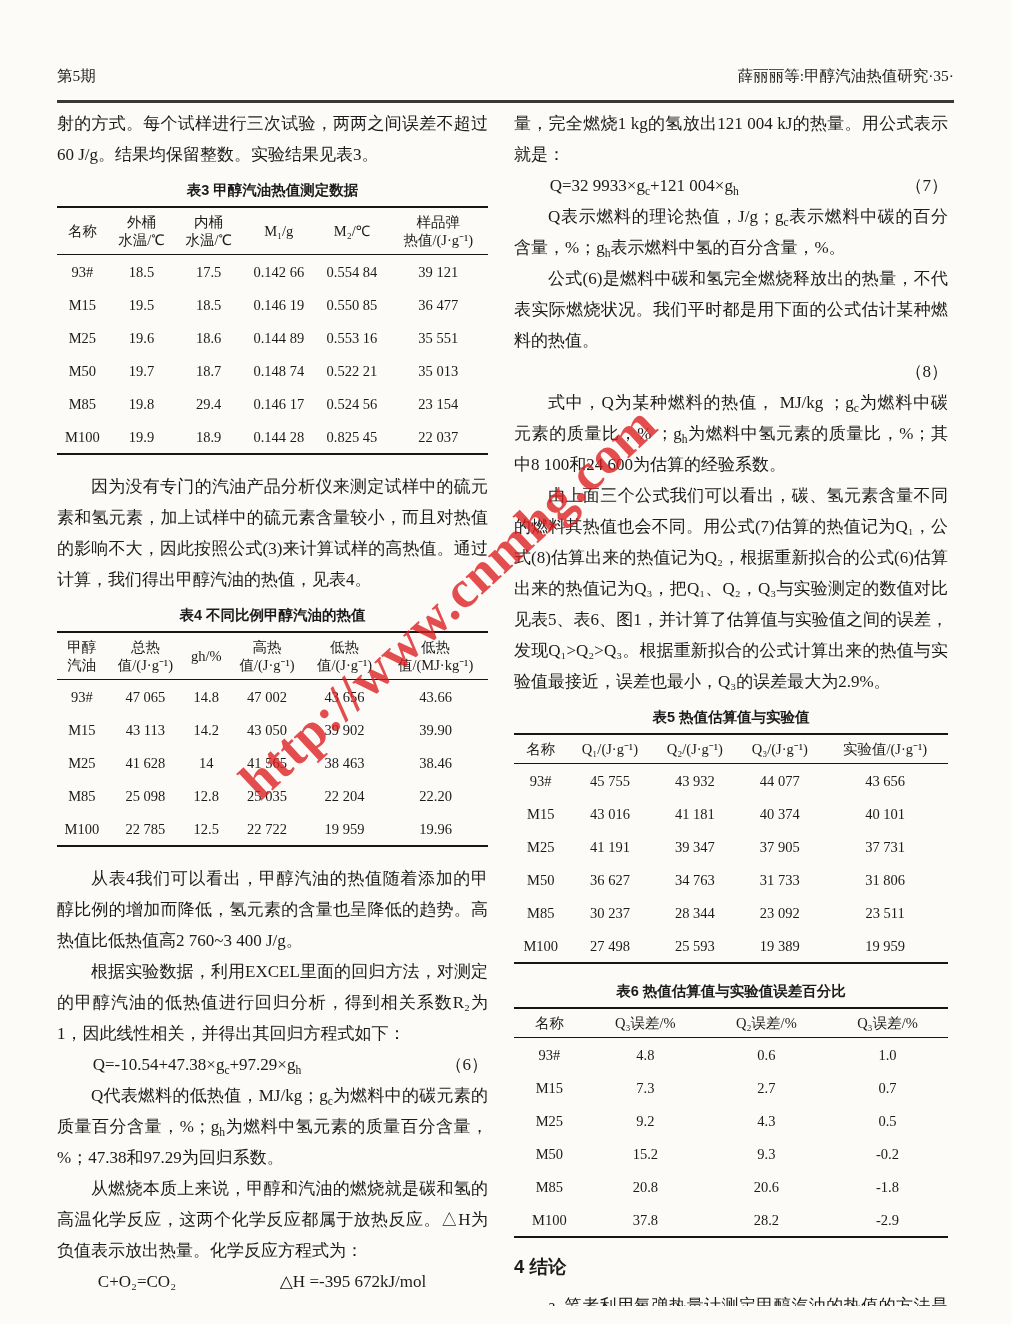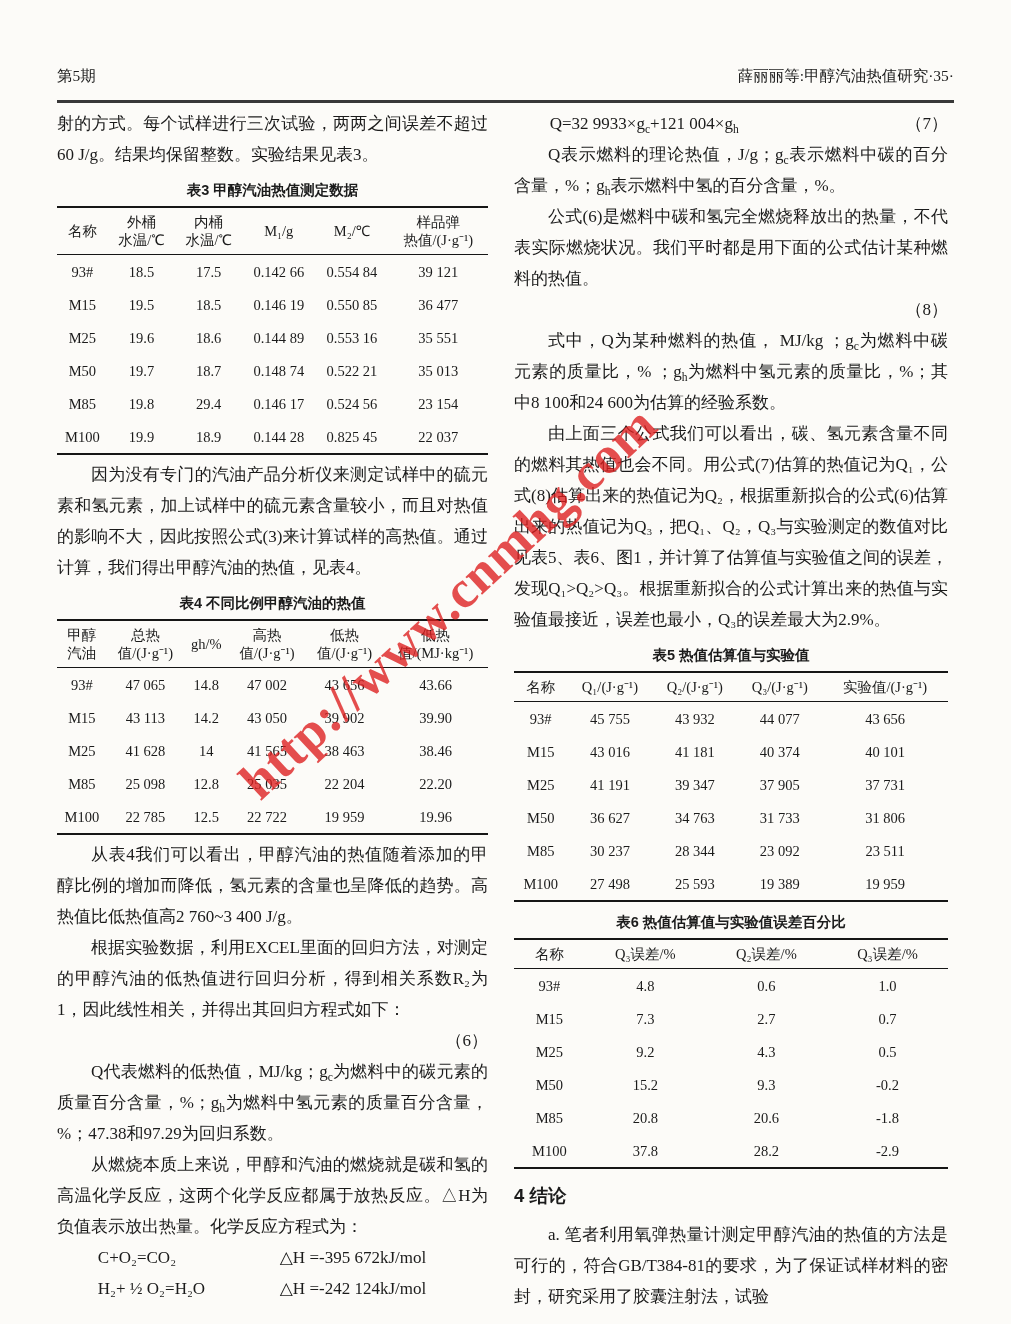--- a/index.html
+++ b/index.html
@@ -41,21 +41,21 @@
   .caption{
     text-align:center;font-weight:bold;font-size:14.5px;
     font-family:"Liberation Sans", sans-serif;
     margin:9px 0 5px;line-height:22px;text-indent:0;
   }
   
   table{
     width:100%;border-collapse:collapse;
     border-top:2.6px solid #161616;border-bottom:2.6px solid #161616;
     font-size:14.5px;line-height:18px;
-    margin-bottom:4px;
+    margin-bottom:16px;
   }
   thead th{
     border-bottom:1.6px solid #161616;
     font-weight:normal;padding:5px 1px;
     white-space:pre-line;text-align:center;vertical-align:middle;
   }
   tbody td{
     padding:7.5px 1px;text-align:center;vertical-align:middle;
   }
   
@@ -235,39 +235,41 @@
             <td>19 959</td>
             <td>19.96</td>
           </tr>
         </tbody>
     </table>
 
     <p>从表4我们可以看出，甲醇汽油的热值随着添加的甲醇比例的增加而降低，氢元素的含量也呈降低的趋势。高热值比低热值高2 760~3 400 J/g。</p>
     <p>根据实验数据，利用EXCEL里面的回归方法，对测定的甲醇汽油的低热值进行回归分析，得到相关系数R₂为1，因此线性相关，并得出其回归方程式如下：</p>
 
     <div class="eq">
+      <span class="eq-body"><span>Q=-10.54+47.38×g</span><sub>c</sub><span>+97.29×g</span><sub>h</sub></span>
       <span class="eq-num">（6）</span>
     </div>
 
     <p><span>Q代表燃料的低热值，MJ/kg；g</span><sub>c</sub><span>为燃料中的碳元素的质量百分含量，%；g</span><sub>h</sub><span>为燃料中氢元素的质量百分含量，%；47.38和97.29为回归系数。</span></p>
     <p>从燃烧本质上来说，甲醇和汽油的燃烧就是碳和氢的高温化学反应，这两个化学反应都属于放热反应。△H为负值表示放出热量。化学反应方程式为：</p>
 
     <div class="chem">
       <span class="lhs">C+O₂=CO₂</span>
       <span>△H =-395 672kJ/mol</span>
     </div>
     <div class="chem">
       <span class="lhs">H₂+ ½ O₂=H₂O</span>
       <span>△H =-242 124kJ/mol</span>
     </div>
 
     <p>因此，完全燃烧1 kg 的碳放出32 993 kJ的热</p>
   </section>
 
   <section class="col col-right">
+    <p class="noindent">量，完全燃烧1 kg的氢放出121 004 kJ的热量。用公式表示就是：</p>
 
     <div class="eq">
       <span class="eq-body"><span>Q=32 9933×g</span><sub>c</sub><span>+121 004×g</span><sub>h</sub></span>
       <span class="eq-num">（7）</span>
     </div>
 
     <p><span>Q表示燃料的理论热值，J/g；g</span><sub>c</sub><span>表示燃料中碳的百分含量，%；g</span><sub>h</sub><span>表示燃料中氢的百分含量，%。</span></p>
     <p>公式(6)是燃料中碳和氢完全燃烧释放出的热量，不代表实际燃烧状况。我们平时都是用下面的公式估计某种燃料的热值。</p>
 
     <div class="eq">

